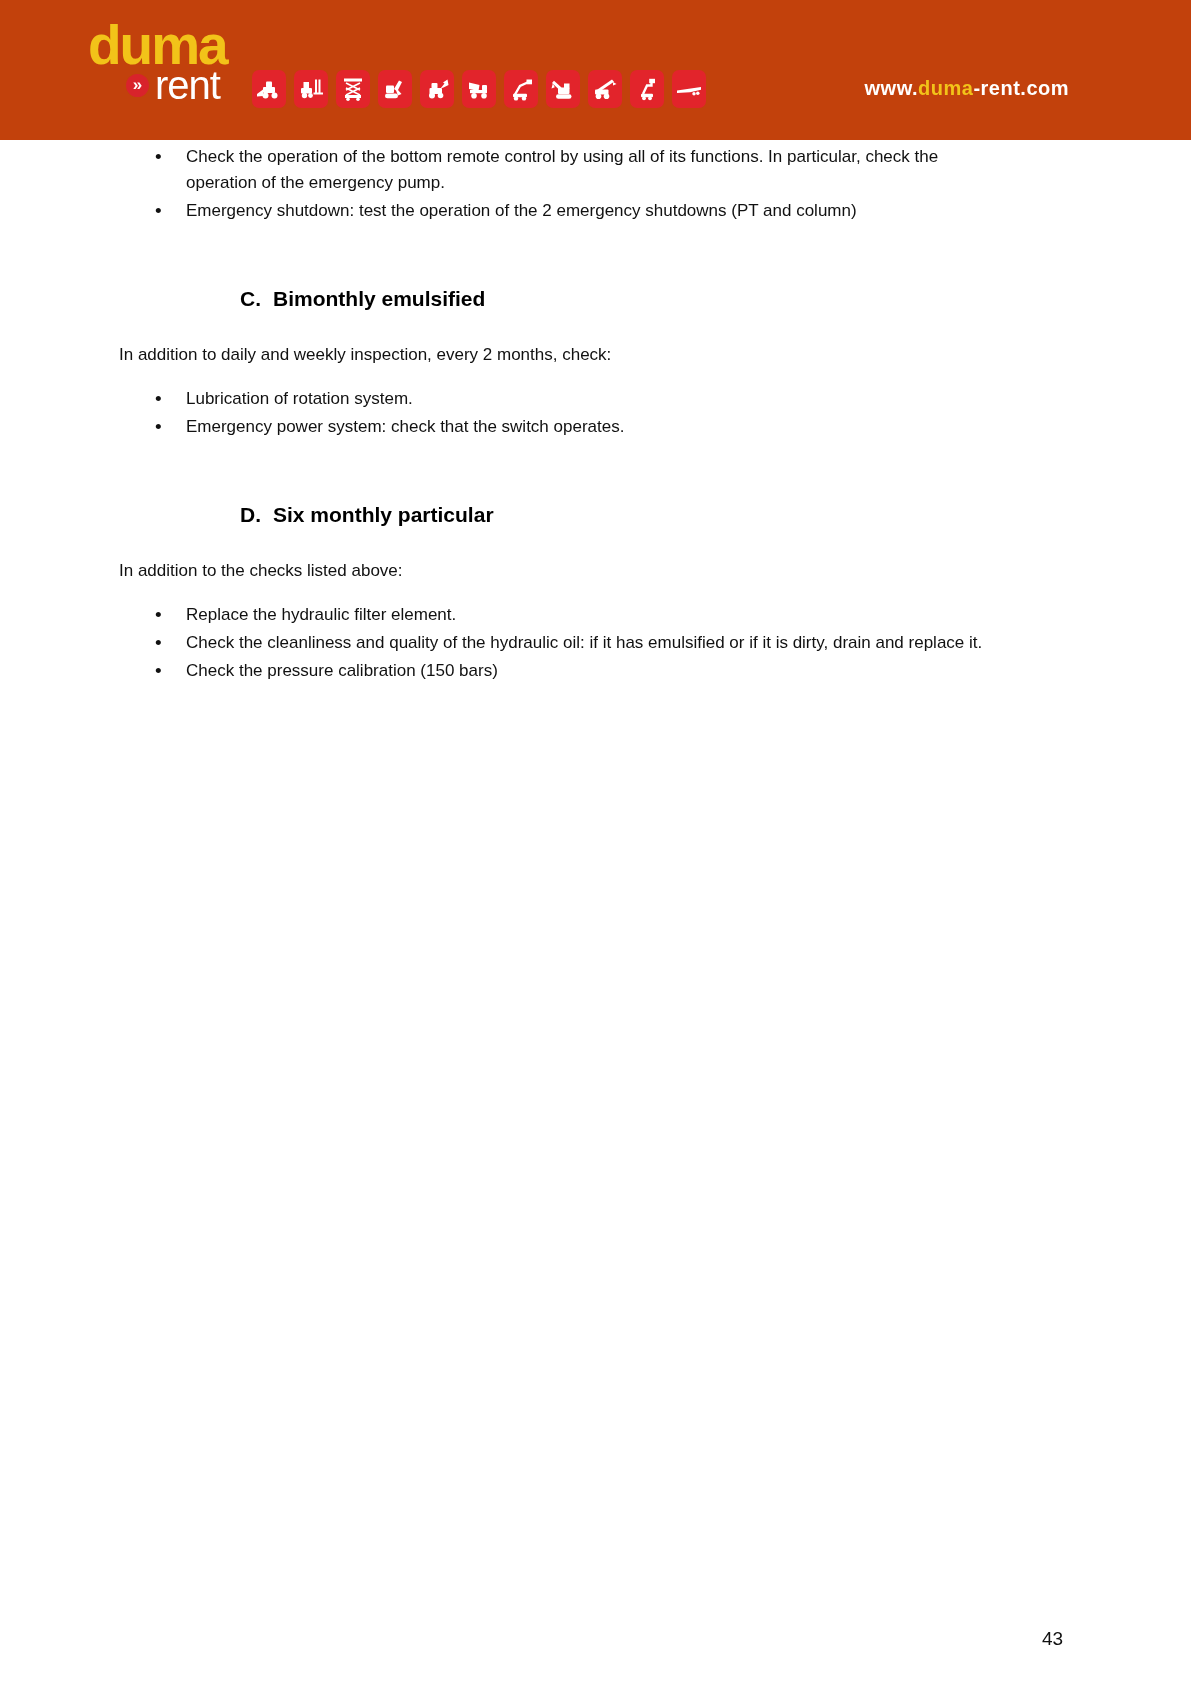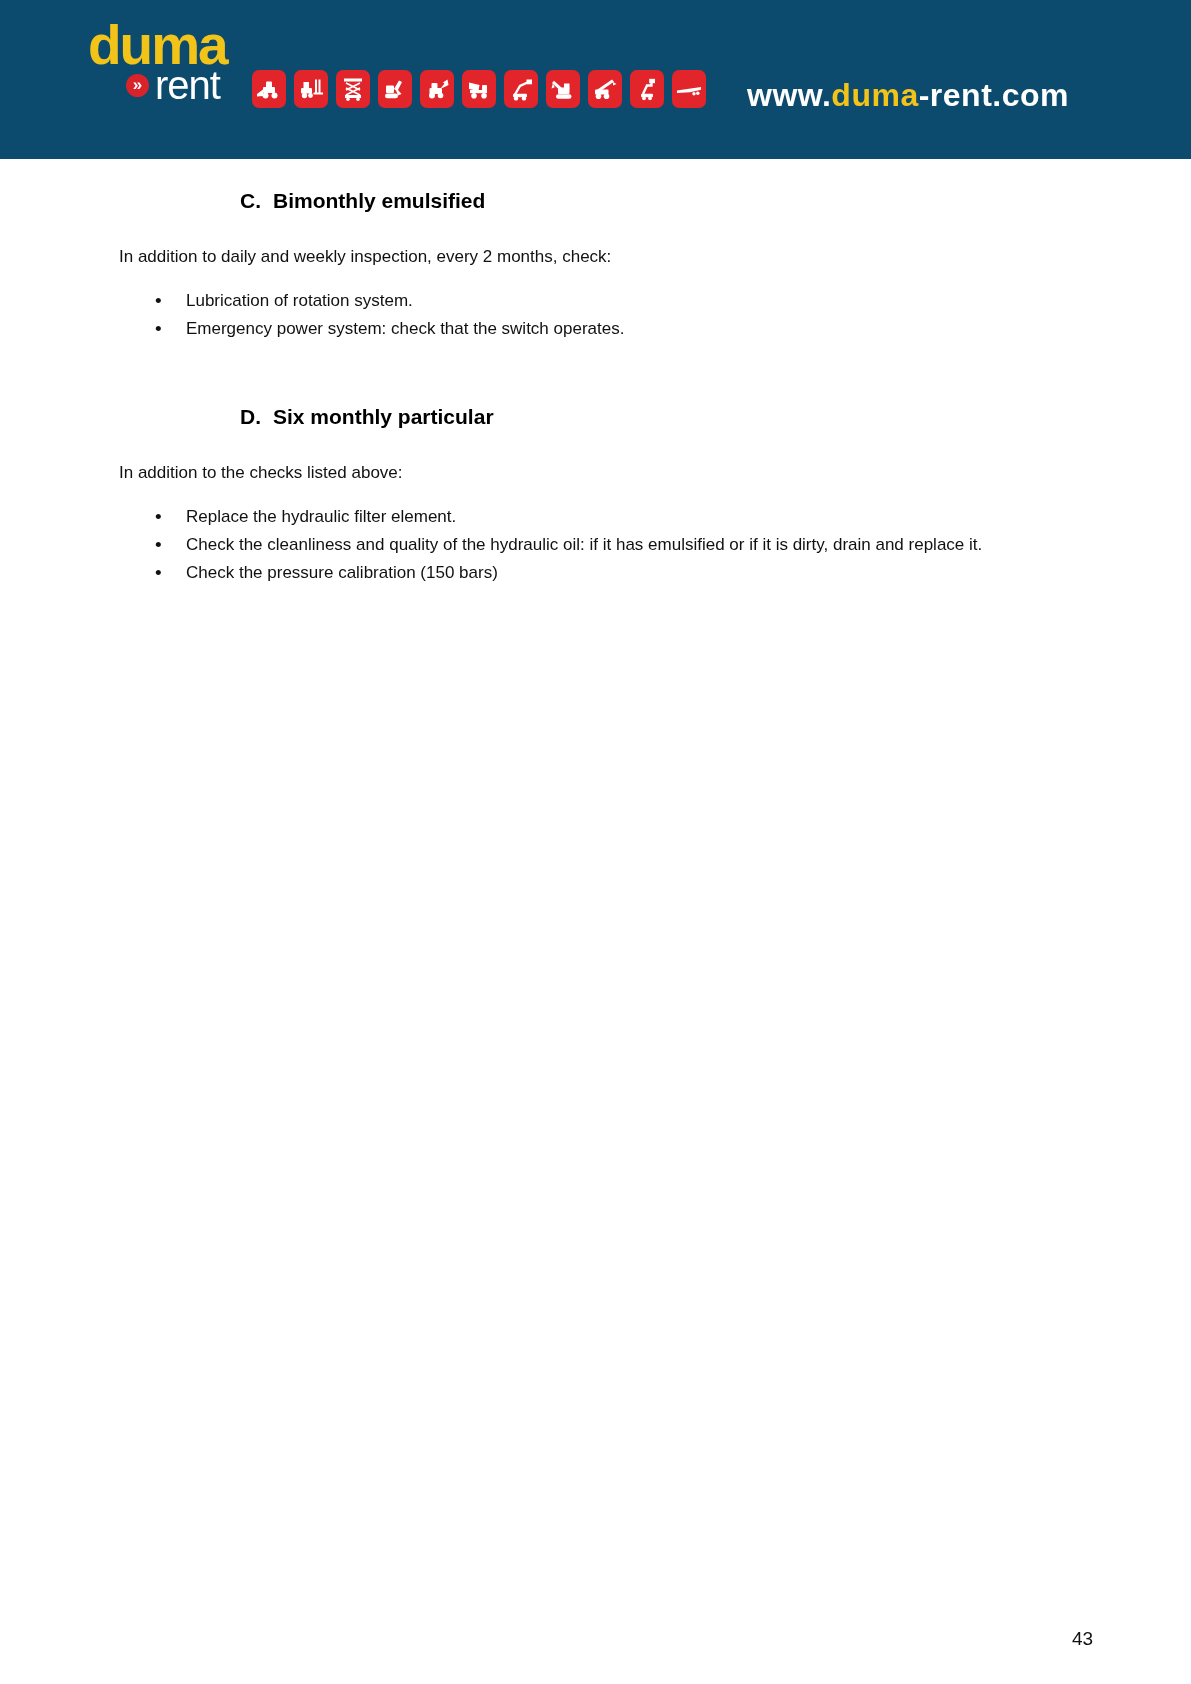--- a/index.html
+++ b/index.html
@@ -10,22 +10,22 @@
     background:#ffffff;
     font-family:"Liberation Sans", sans-serif;
     color:#111111;
     overflow:hidden;
     margin:0 auto;
   }
 
   
   .header {
     position:absolute; left:0; top:0;
-    width:1191px; height:159px;
-    background:#0c4a6e;
+    width:1191px; height:140px;
+    background:#c2410c;
   }
   .brand { position:absolute; left:88px; top:18px; }
   .brand-top {
     font-size:55px; font-weight:bold; letter-spacing:-2px;
     color:#f2c319; line-height:1;
   }
   .brand-bottom-row {
     display:flex; align-items:center;
     margin:-8px 0 0 38px;
   }
@@ -48,21 +48,21 @@
   .equip-tile {
     width:34px; height:38px;
     background:#e2242b; border-radius:7px;
     display:flex; align-items:center; justify-content:center;
     flex:none;
   }
   .equip-tile svg { display:block; }
 
   .site-url {
     position:absolute; right:122px; top:77px;
-    font-size:32px; font-weight:bold; letter-spacing:0.5px;
+    font-size:20px; font-weight:bold; letter-spacing:0.5px;
     color:#ffffff; white-space:nowrap;
   }
   .site-url .hl { color:#f2c319; }
 
   
   .doc { padding:0 121px 0 119px; }
   .doc-section { margin-top:62px; }
   .doc-section:first-child { margin-top:44px; }
   .doc-heading {
     display:flex; margin-left:121px;
@@ -77,21 +77,21 @@
     font-size:17px; line-height:26px;
     max-width:812px; margin-bottom:2px;
   }
   ul.bullets li::before {
     content:"\2022";
     position:absolute; left:-31px; top:0;
     font-size:19px;
   }
 
   .page-number {
-    position:absolute; left:1072px; top:1628px;
+    position:absolute; left:1042px; top:1628px;
     font-size:19px; color:#111111;
   }
 </style>
 </head>
 <body>
 
 <div class="page">
 
   <div class="header">
 
@@ -209,20 +209,24 @@
   </div>
 
   <div class="doc">
 
     <div class="doc-section">
       <div class="doc-heading">
         <span class="letter">B.</span>
         <span class="title">Weekly inspection</span>
       </div>
       <p class="intro">In addition to daily inspection, check the following every week:</p>
+      <ul class="bullets">
+        <li>Check the operation of the bottom remote control by using all of its functions. In particular, check the operation of the emergency pump.</li>
+        <li>Emergency shutdown: test the operation of the 2 emergency shutdowns (PT and column)</li>
+      </ul>
     </div>
 
     <div class="doc-section">
       <div class="doc-heading">
         <span class="letter">C.</span>
         <span class="title">Bimonthly emulsified</span>
       </div>
       <p class="intro">In addition to daily and weekly inspection, every 2 months, check:</p>
       <ul class="bullets">
         <li>Lubrication of rotation system.</li>

